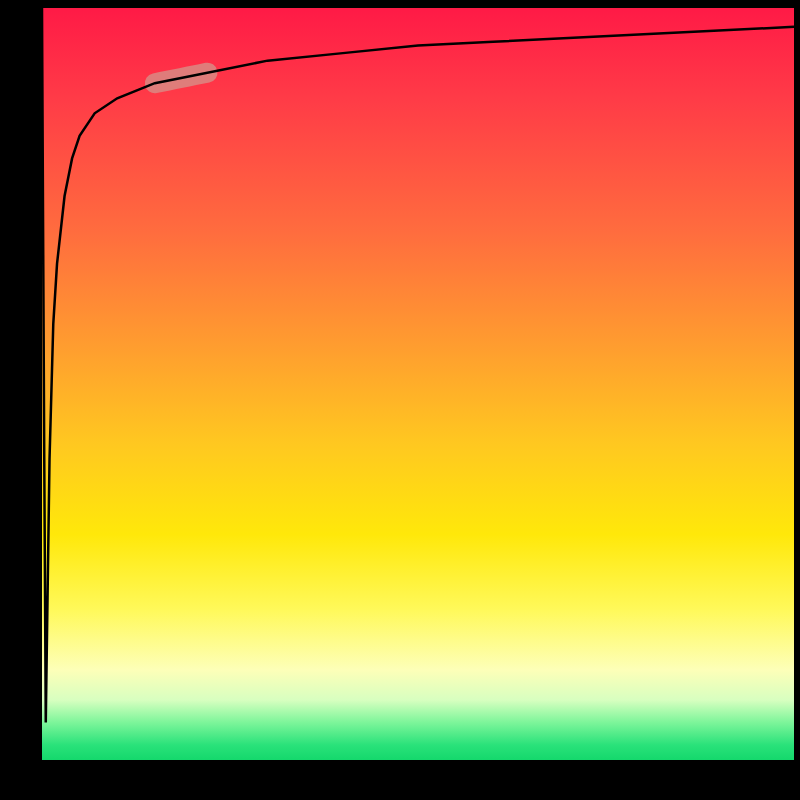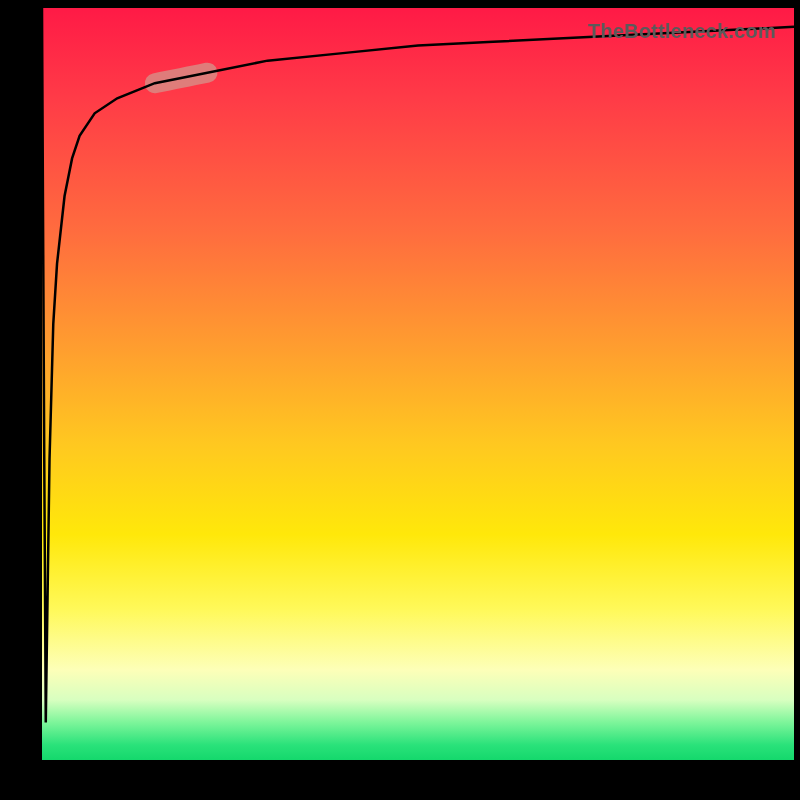--- a/index.html
+++ b/index.html
@@ -60,15 +60,14 @@
 </style>
 </head>
 <body>
 
 <div class="outer">
   <div class="plot">
     <svg class="curve" viewBox="0 0 752 752">
       <path d="M112.80 75.20 L119.38 73.88 L125.96 72.57 L132.54 71.25 L139.12 69.94 L145.70 68.62 L152.28 67.30 L158.86 65.99 L165.44 64.67" id="highlight-path" stroke="#d98a84" stroke-width="20" stroke-linecap="round" fill="none" opacity="0.85"></path>
       <path d="M0.00 0.00 L2.26 451.20 L3.76 714.40 L7.52 451.20 L11.28 315.84 L15.04 255.68 L22.56 188.00 L30.08 150.40 L37.60 127.84 L52.64 105.28 L75.20 90.24 L112.80 75.20 L150.40 67.68 L225.60 52.64 L300.80 45.12 L376.00 37.60 L451.20 33.84 L526.40 30.08 L601.60 26.32 L676.80 22.56 L752.00 18.80" id="curve-path" stroke="#000000" stroke-width="2.5" fill="none"></path>
     </svg>
-    <div class="attrib">TheBottleneck.com</div>
   </div>
 </div>
 
 </body></html>

